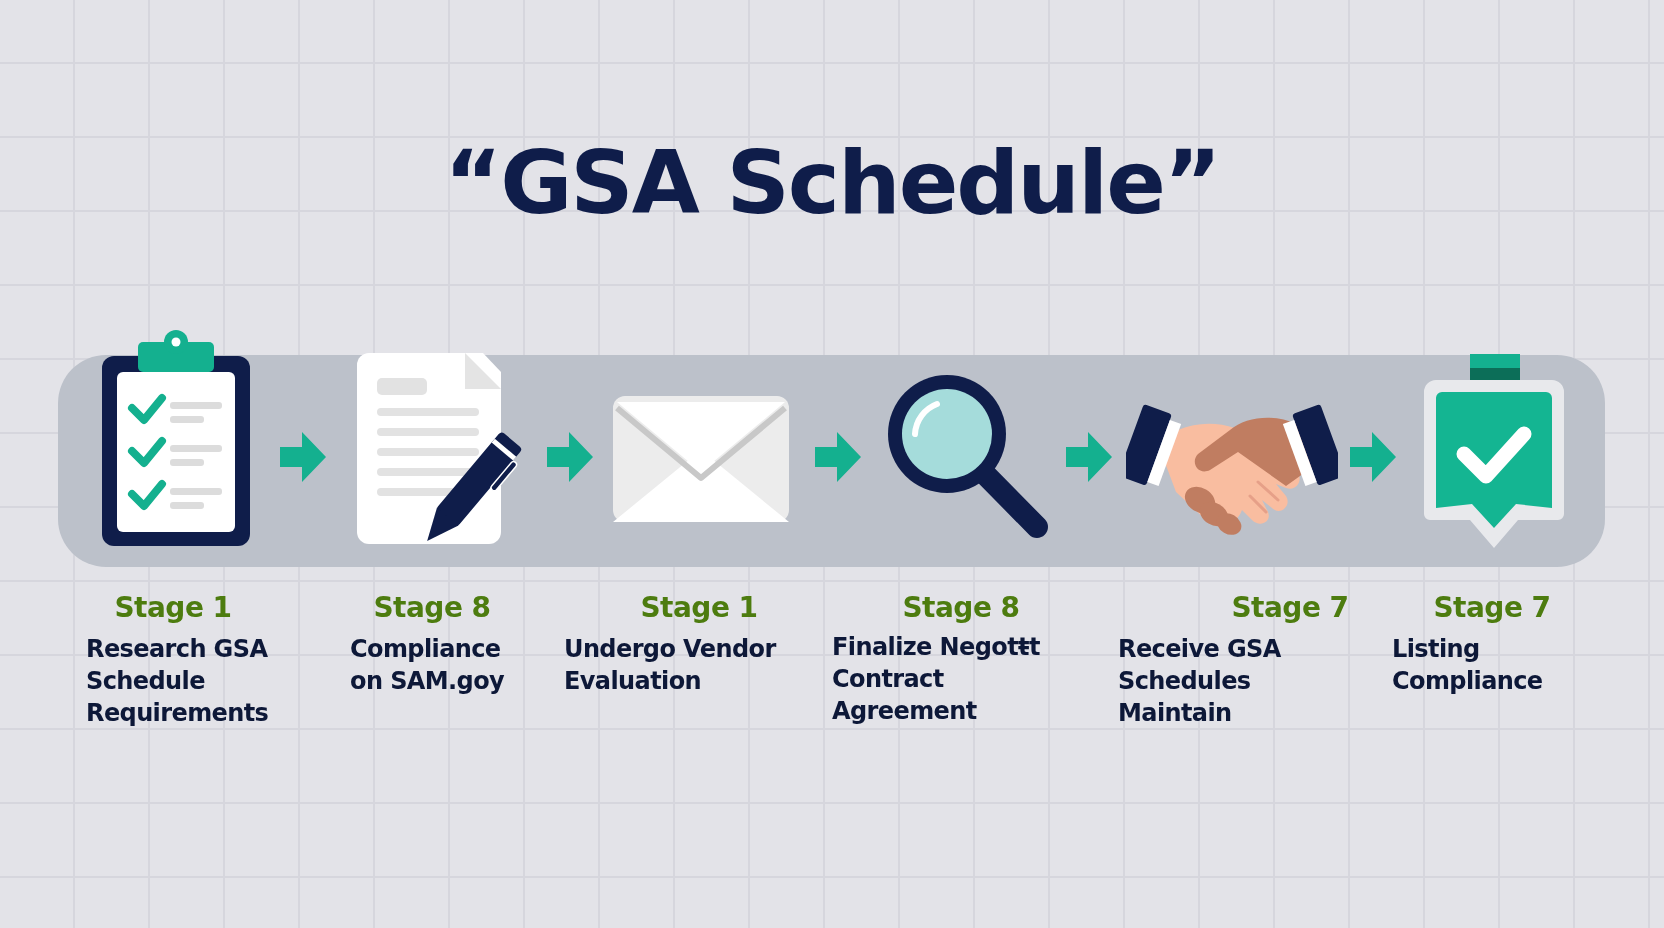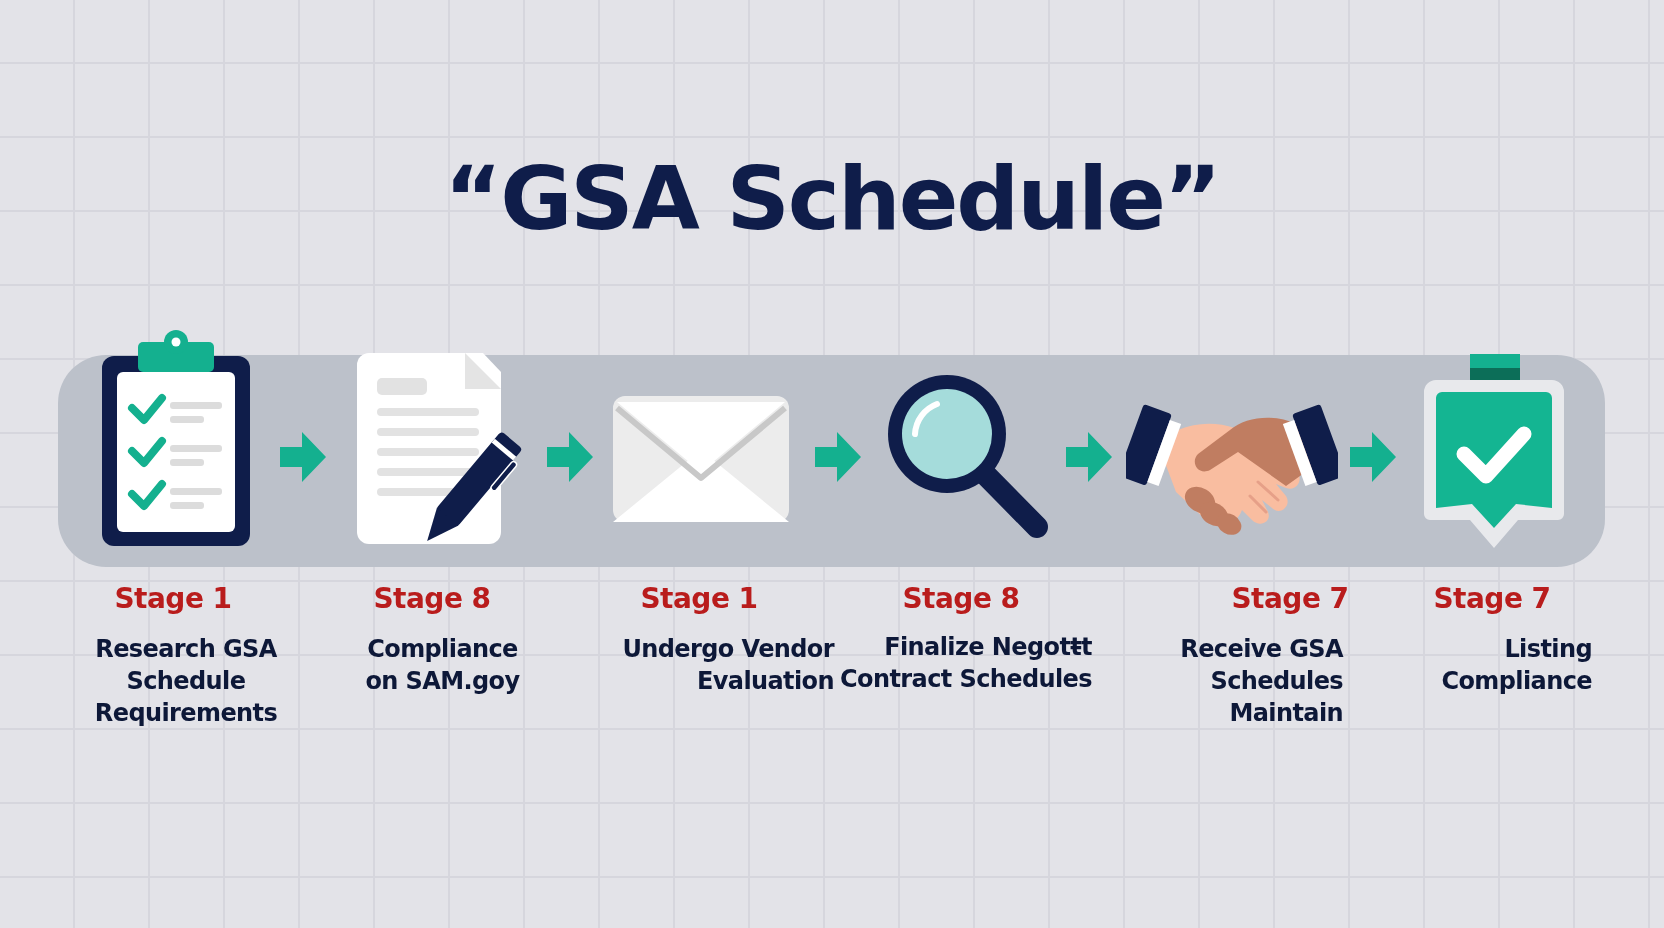--- a/index.html
+++ b/index.html
@@ -9,37 +9,37 @@
     background-image:
       linear-gradient(to right, #d6d6dd 2px, transparent 2px),
       linear-gradient(to bottom, #d6d6dd 2px, transparent 2px);
     background-size: 75px 74px;
     background-position: 73px 62px;
     font-family: "DejaVu Sans", "Liberation Sans", sans-serif;
   }
   .title {
     position: absolute; left: 0; top: 128px; width: 1664px;
     text-align: center; font-weight: bold; font-size: 88px;
-    color: #0f1d4a; letter-spacing: -2px; line-height: 110px; margin-top: 16px;
+    color: #0f1d4a; letter-spacing: -2px; line-height: 110px;
   }
   .band {
     position: absolute; left: 58px; top: 355px; width: 1547px; height: 212px;
     background: #bcc1ca; border-radius: 48px;
   }
   .icon { position: absolute; }
   .arrow { position: absolute; width: 46px; height: 50px; }
   .stage-label {
-    position: absolute; font-weight: bold; font-size: 28px; color: #b91c1c;
-    letter-spacing: -0.5px; text-align: center; width: 260px; line-height: 34px;
+    position: absolute; font-weight: bold; font-size: 28px; color: #4d7c0f;
+    letter-spacing: -0.5px; text-align: center; width: 260px; line-height: 34px; margin-top: 9px;
   }
   .stage-desc {
     position: absolute; font-weight: bold; font-size: 24px; color: #0d1838;
-    line-height: 32px; letter-spacing: -0.6px; text-align: right; width: 270px;
+    line-height: 32px; letter-spacing: -0.6px; text-align: left; width: 270px;
   }
-  .stage-desc.left { text-align: center; }
+  .stage-desc.left { text-align: left; }
 </style>
 </head>
 <body>
 
 <div class="title">“GSA Schedule”</div>
 
 <div class="band"></div>
 
 <svg class="icon" style="left:100px;top:330px" width="152" height="218" viewBox="0 0 152 218">
   <rect x="2" y="26" width="148" height="190" rx="12" fill="#0f1d4a"></rect>
@@ -152,19 +152,19 @@
 <div class="stage-label" style="left:43px;top:582px">Stage 1</div>
 <div class="stage-desc left" style="left:86px;top:633px;width:200px">Research GSA Schedule Requirements</div>
 
 <div class="stage-label" style="left:302px;top:582px">Stage 8</div>
 <div class="stage-desc left" style="left:350px;top:633px;width:185px">Compliance on SAM.goy</div>
 
 <div class="stage-label" style="left:569px;top:582px">Stage 1</div>
 <div class="stage-desc" style="left:564px;top:633px;width:270px">Undergo Vendor Evaluation</div>
 
 <div class="stage-label" style="left:831px;top:582px">Stage 8</div>
-<div class="stage-desc" style="left:832px;top:631px;width:260px">Finalize Negotŧt Contract Schedules</div>
+<div class="stage-desc" style="left:832px;top:631px;width:260px">Finalize Negotŧt Contract Agreement</div>
 
 <div class="stage-label" style="left:1160px;top:582px">Stage 7</div>
 <div class="stage-desc" style="left:1118px;top:633px;width:225px">Receive GSA Schedules Maintain</div>
 
 <div class="stage-label" style="left:1362px;top:582px">Stage 7</div>
 <div class="stage-desc" style="left:1392px;top:633px;width:200px">Listing Compliance</div>
 
 </body></html>

